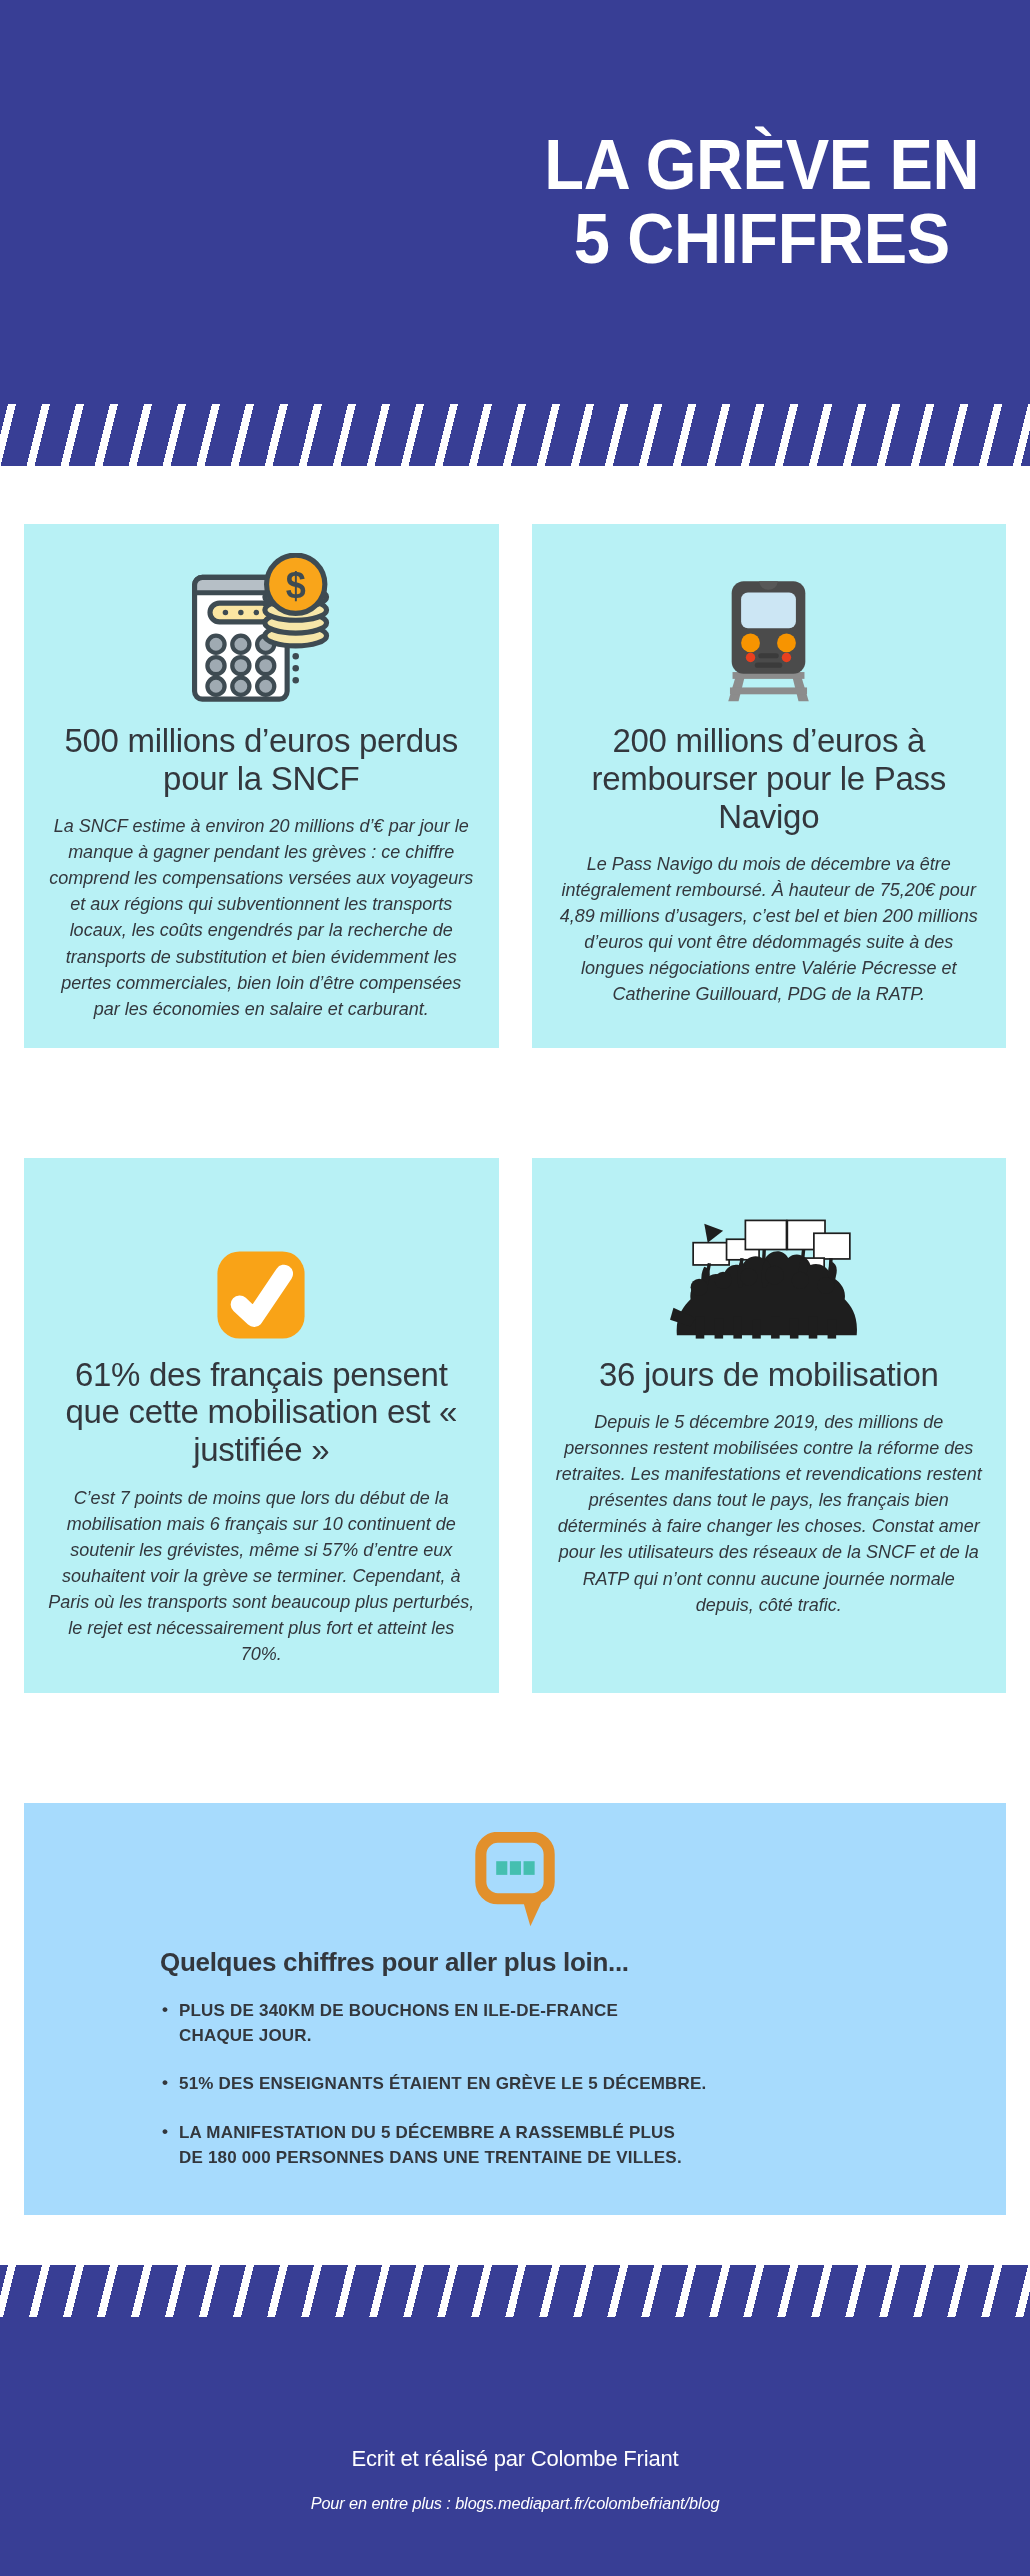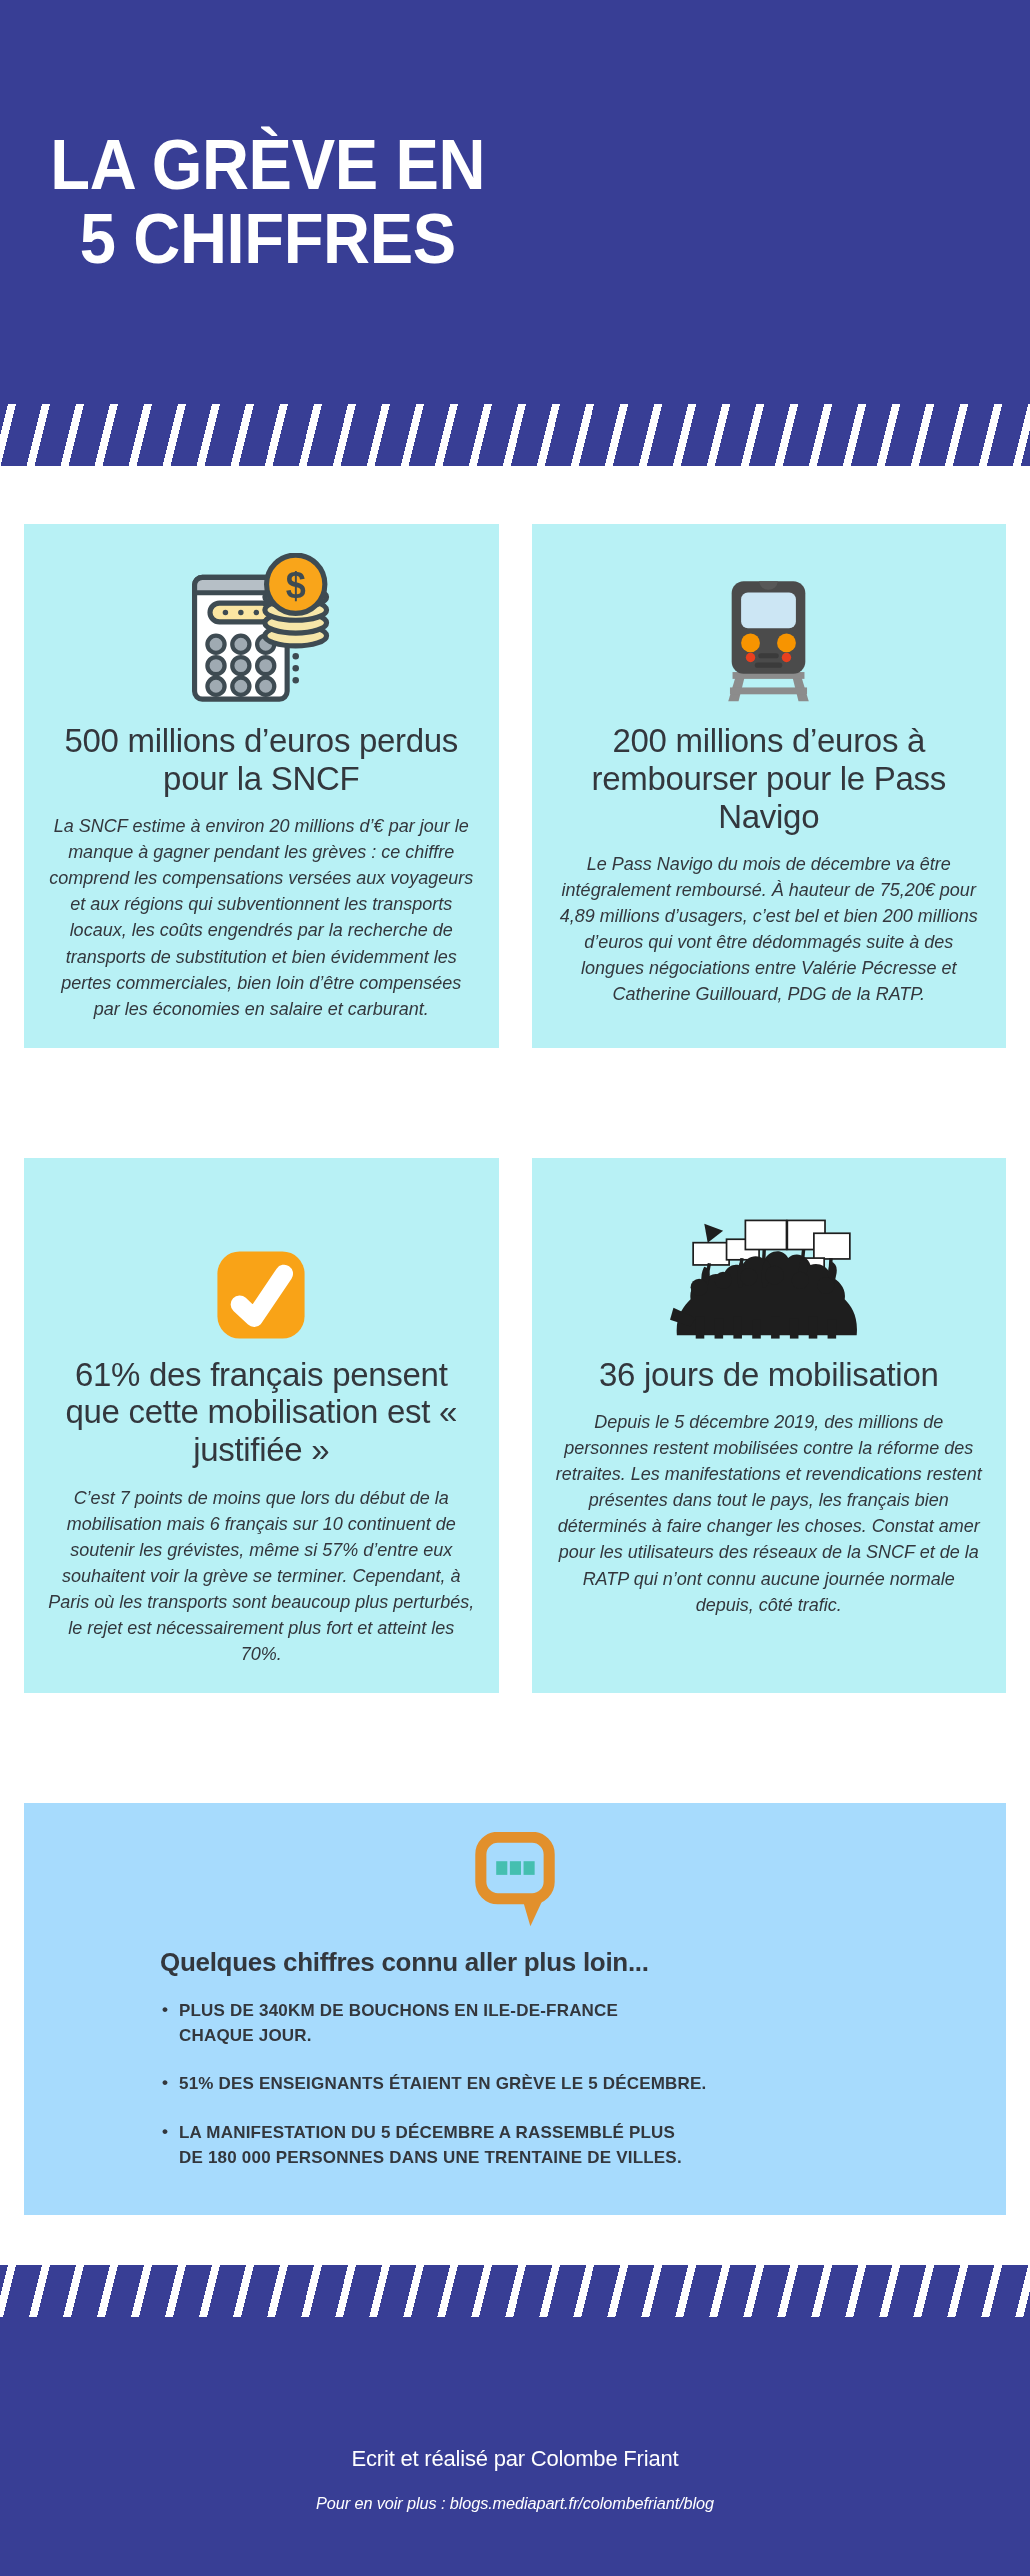--- a/index.html
+++ b/index.html
@@ -18,21 +18,21 @@
 
   
   .header {
     position: relative;
     width: 1030px;
     height: 404px;
     background: #383E95;
     box-sizing: border-box;
     display: flex;
     align-items: center;
-    justify-content: flex-start;
+    justify-content: flex-end;
   }
   .header-title {
     color: #ffffff;
     font-family: "Liberation Sans", "DejaVu Sans", sans-serif;
     font-weight: bold;
     font-size: 70px;
     line-height: 1.06;
     letter-spacing: -0.4px;
     text-align: center;
     margin: 0;
@@ -363,21 +363,21 @@
     <svg class="icon-svg" width="82" height="96" viewBox="0 0 96 112" aria-hidden="true">
       <rect x="8" y="6" width="80" height="72" rx="20" ry="20" fill="none" stroke="#E2902C" stroke-width="13"></rect>
       <polygon points="56,76 82,76 66,110" fill="#E2902C"></polygon>
       <g fill="#45BFB0">
         <rect x="26" y="34" width="13" height="16"></rect>
         <rect x="42" y="34" width="13" height="16"></rect>
         <rect x="58" y="34" width="13" height="16"></rect>
       </g>
     </svg>
   </div>
-  <h3 class="more-title">Quelques chiffres connu aller plus loin...</h3>
+  <h3 class="more-title">Quelques chiffres pour aller plus loin...</h3>
   <ul class="more-list">
     <li>
       <span>PLUS DE 340KM DE BOUCHONS EN ILE-DE-FRANCE</span>
       <span class="l2">CHAQUE JOUR.</span>
     </li>
     <li>
       <span>51% DES ENSEIGNANTS ÉTAIENT EN GRÈVE LE 5 DÉCEMBRE.</span>
     </li>
     <li>
       <span>LA MANIFESTATION DU 5 DÉCEMBRE A RASSEMBLÉ PLUS</span>
@@ -385,15 +385,15 @@
     </li>
   </ul>
 </div>
 
 <div style="height:50px;background:#ffffff;"></div>
 <div class="stripe-band-bottom">
   <div class="stripes"></div>
 </div>
 <div class="footer">
   <p class="footer-credit">Ecrit et réalisé par Colombe Friant</p>
-  <p class="footer-link">Pour en voir plus : blogs.mediapart.fr/colombefriant/blog</p>
+  <p class="footer-link">Pour en entre plus : blogs.mediapart.fr/colombefriant/blog</p>
 </div>
 
 
 </body></html>

